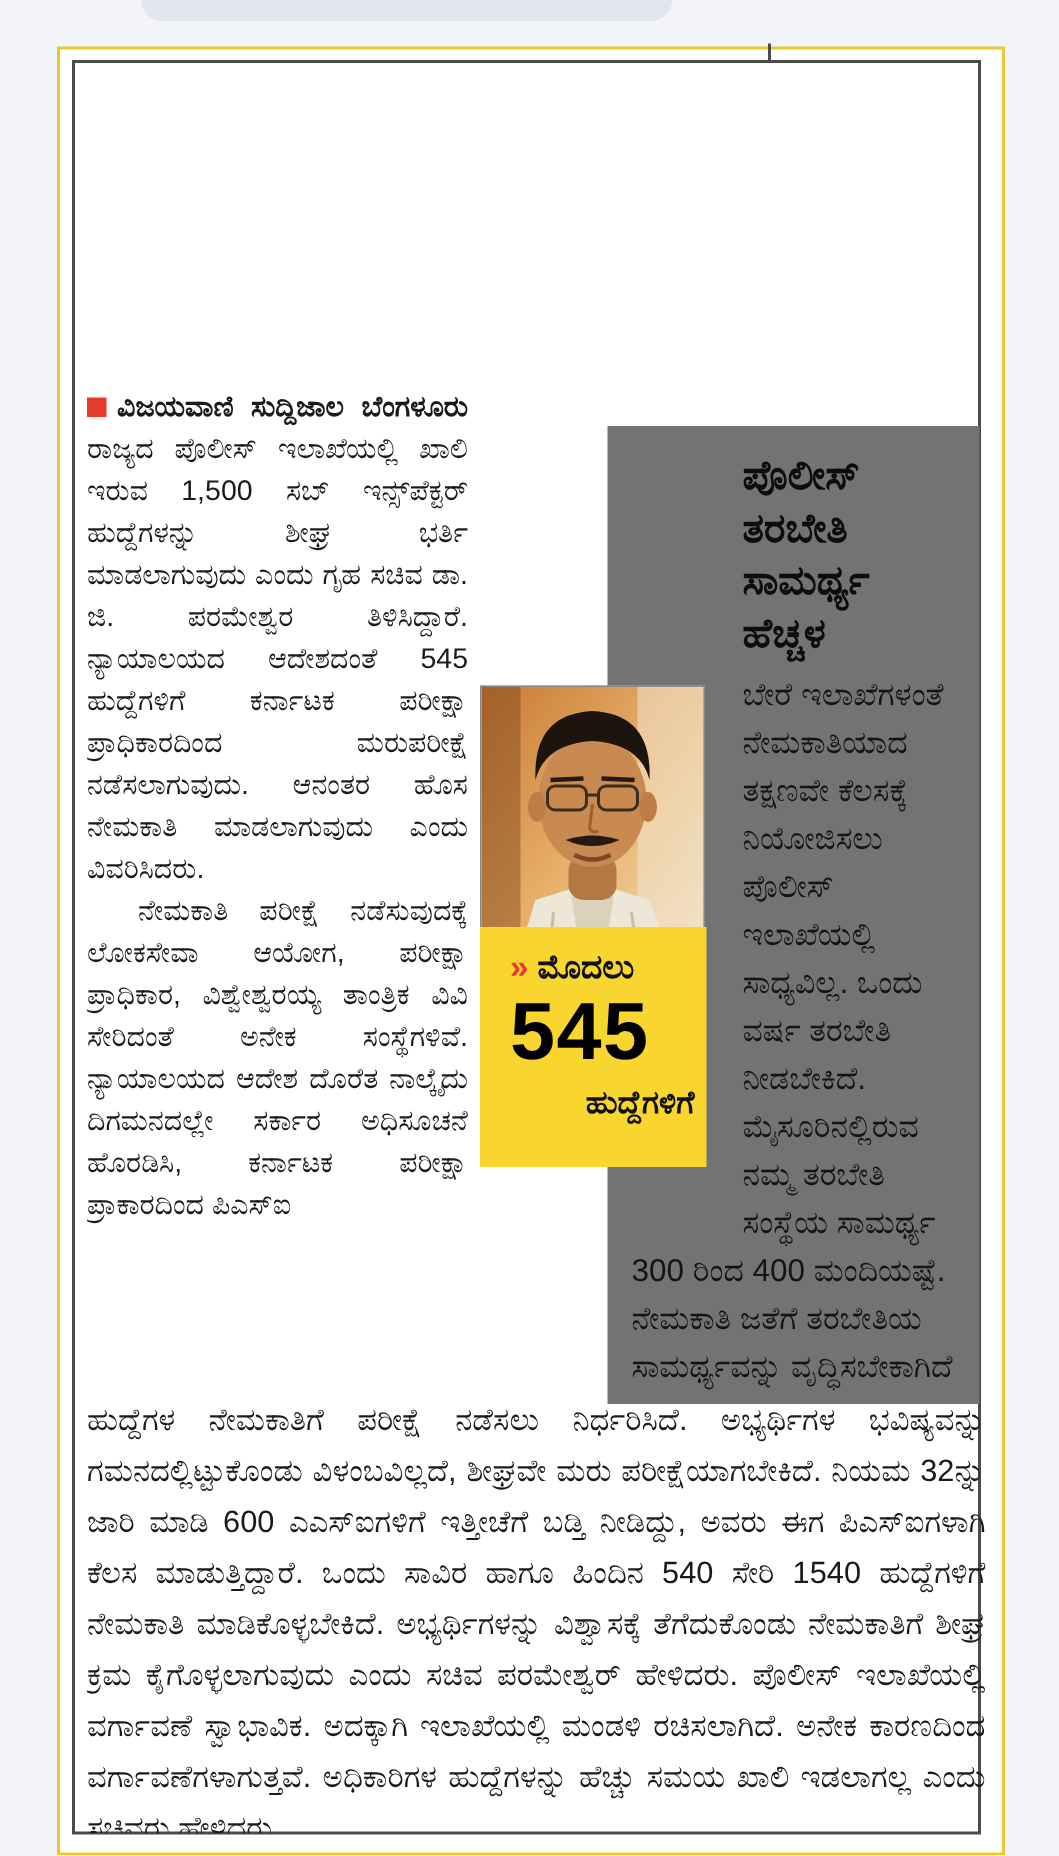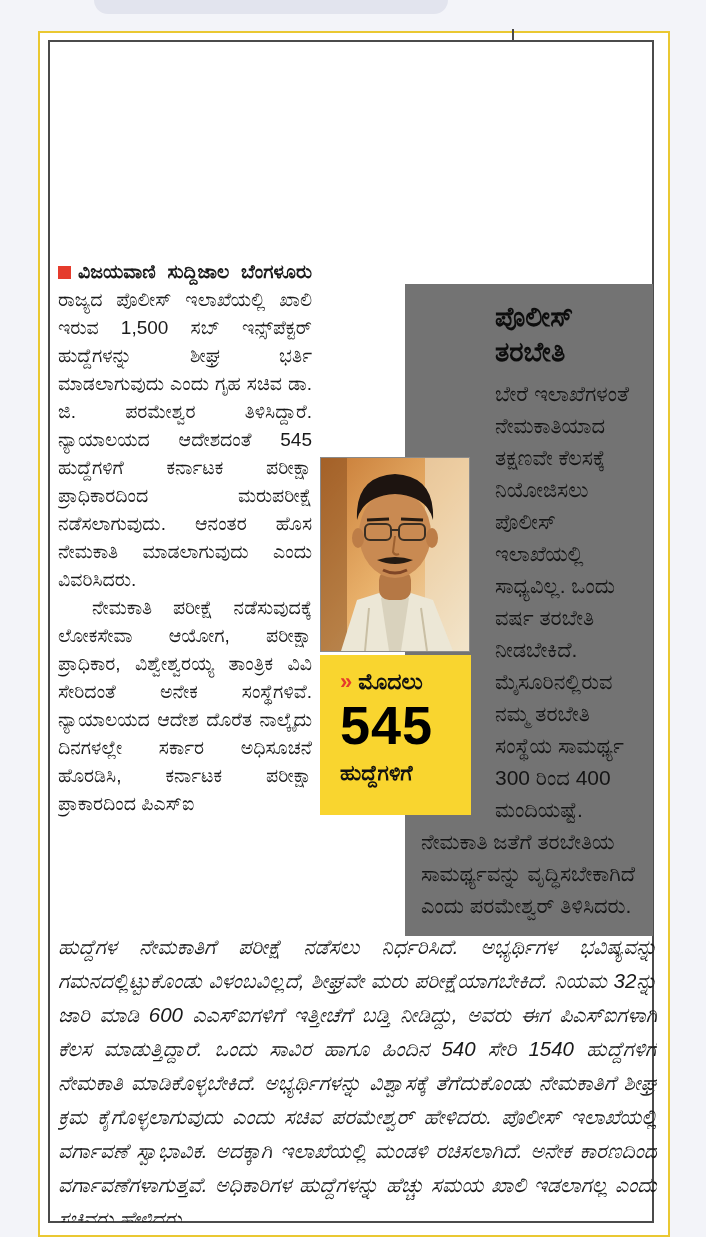--- a/index.html
+++ b/index.html
@@ -53,58 +53,59 @@
   .sidebar-body {
     margin-top:8px; font-size:21px; line-height:32px; color:#141414;
   }
   .sidebar-lead { font-weight:400; margin-right:6px; }
   .photo {
     position:absolute; left:280px; top:424px; width:150px; height:195px;
     border:1px solid #8a8a8a; overflow:hidden; background:#e8b06a;
   }
   .photo svg { display:block; }
   .highlight-box {
-    position:absolute; left:280px; top:622px; width:151px; height:160px;
+    position:absolute; left:280px; top:585px; width:151px; height:160px;
     background:#f9d52f; padding:14px 8px 0 20px; overflow:hidden;
   }
   .hl-line1 { font-size:22px; font-weight:800; color:#111; }
   .hl-marker { color:#e53b2c; font-weight:800; margin-right:6px; }
   .hl-number {
     font-size:54px; font-weight:900; line-height:1.05; color:#000;
     letter-spacing:1px; font-family:"Liberation Sans","DejaVu Sans",sans-serif;
     margin-top:2px;
   }
-  .hl-caption { font-size:21px; font-weight:800; line-height:30px; color:#111; margin-top:4px; }
+  .hl-caption { font-size:21px; font-weight:800; line-height:30px; color:#111; margin-top:4px;text-align:right; }
   .bottom-para {
     position:absolute; left:18px; top:897px; width:599px; height:292px;
-    font-size:20.5px; line-height:34px; text-align:justify; overflow:hidden;font-style:italic;
+    font-size:20.5px; line-height:34px; text-align:justify; overflow:hidden;
   }
 </style>
 </head>
 <body>
 
 <div class="stage">
 
   <div class="top-pill"></div>
 
   <div class="page">
     <div class="frame"></div>
     <div class="frame-tick"></div>
 
 
     <div class="col-left">
       <div class="photo-spacer"></div>
       <p><span class="byline-bullet"></span><span class="byline">ವಿಜಯವಾಣಿ ಸುದ್ದಿಜಾಲ ಬೆಂಗಳೂರು</span> <span>ರಾಜ್ಯದ ಪೊಲೀಸ್ ಇಲಾಖೆಯಲ್ಲಿ ಖಾಲಿ ಇರುವ 1,500 ಸಬ್ ಇನ್ಸ್‌ಪೆಕ್ಟರ್ ಹುದ್ದೆಗಳನ್ನು ಶೀಘ್ರ ಭರ್ತಿ ಮಾಡಲಾಗುವುದು ಎಂದು ಗೃಹ ಸಚಿವ ಡಾ. ಜಿ. ಪರಮೇಶ್ವರ ತಿಳಿಸಿದ್ದಾರೆ. ನ್ಯಾಯಾಲಯದ ಆದೇಶದಂತೆ 545 ಹುದ್ದೆಗಳಿಗೆ ಕರ್ನಾಟಕ ಪರೀಕ್ಷಾ ಪ್ರಾಧಿಕಾರದಿಂದ ಮರುಪರೀಕ್ಷೆ ನಡೆಸಲಾಗುವುದು. ಆನಂತರ ಹೊಸ ನೇಮಕಾತಿ ಮಾಡಲಾಗುವುದು ಎಂದು ವಿವರಿಸಿದರು.</span></p>
-      <p class="para2">ನೇಮಕಾತಿ ಪರೀಕ್ಷೆ ನಡೆಸುವುದಕ್ಕೆ ಲೋಕಸೇವಾ ಆಯೋಗ, ಪರೀಕ್ಷಾ ಪ್ರಾಧಿಕಾರ, ವಿಶ್ವೇಶ್ವರಯ್ಯ ತಾಂತ್ರಿಕ ವಿವಿ ಸೇರಿದಂತೆ ಅನೇಕ ಸಂಸ್ಥೆಗಳಿವೆ. ನ್ಯಾಯಾಲಯದ ಆದೇಶ ದೊರೆತ ನಾಲ್ಕೈದು ದಿನಗಳಲ್ಲೇ ಸರ್ಕಾರ ಅಧಿಸೂಚನೆ ಹೊರಡಿಸಿ, ಕರ್ನಾಟಕ ಪರೀಕ್ಷಾ ಪ್ರಾಕಾರದಿಂದ ಪಿಎಸ್ಐ</p>
+      <p class="para2">ನೇಮಕಾತಿ ಪರೀಕ್ಷೆ ನಡೆಸುವುದಕ್ಕೆ ಲೋಕಸೇವಾ ಆಯೋಗ, ಪರೀಕ್ಷಾ ಪ್ರಾಧಿಕಾರ, ವಿಶ್ವೇಶ್ವರಯ್ಯ ತಾಂತ್ರಿಕ ವಿವಿ ಸೇರಿದಂತೆ ಅನೇಕ ಸಂಸ್ಥೆಗಳಿವೆ. ನ್ಯಾಯಾಲಯದ ಆದೇಶ ದೊರೆತ ನಾಲ್ಕೈದು ದಿಗಮನದಲ್ಲೇ ಸರ್ಕಾರ ಅಧಿಸೂಚನೆ ಹೊರಡಿಸಿ, ಕರ್ನಾಟಕ ಪರೀಕ್ಷಾ ಪ್ರಾಕಾರದಿಂದ ಪಿಎಸ್ಐ</p>
     </div>
 
     <div class="sidebar-box">
       <div class="sidebar-spacer"></div>
       <div class="sidebar-title">
         <div>ಪೊಲೀಸ್ ತರಬೇತಿ</div>
+        <div>ಸಾಮರ್ಥ್ಯ ಹೆಚ್ಚಳ</div>
       </div>
       <div class="sidebar-body"><span class="sidebar-lead">ಬೇರೆ</span><span>ಇಲಾಖೆಗಳಂತೆ ನೇಮಕಾತಿಯಾದ ತಕ್ಷಣವೇ ಕೆಲಸಕ್ಕೆ ನಿಯೋಜಿಸಲು ಪೊಲೀಸ್ ಇಲಾಖೆಯಲ್ಲಿ ಸಾಧ್ಯವಿಲ್ಲ. ಒಂದು ವರ್ಷ ತರಬೇತಿ ನೀಡಬೇಕಿದೆ. ಮೈಸೂರಿನಲ್ಲಿರುವ ನಮ್ಮ ತರಬೇತಿ ಸಂಸ್ಥೆಯ ಸಾಮರ್ಥ್ಯ 300 ರಿಂದ 400 ಮಂದಿಯಷ್ಟೆ. ನೇಮಕಾತಿ ಜತೆಗೆ ತರಬೇತಿಯ ಸಾಮರ್ಥ್ಯವನ್ನು ವೃದ್ಧಿಸಬೇಕಾಗಿದೆ ಎಂದು ಪರಮೇಶ್ವರ್ ತಿಳಿಸಿದರು.</span></div>
     </div>
 
     <div class="photo">
       <svg width="148" height="193" viewBox="0 0 148 193" xmlns="http://www.w3.org/2000/svg">
         <defs>
           <linearGradient id="bgG" x1="0" y1="0" x2="1" y2="1">
             <stop offset="0" stop-color="#c77a35"></stop>
             <stop offset="0.5" stop-color="#e8b06a"></stop>

